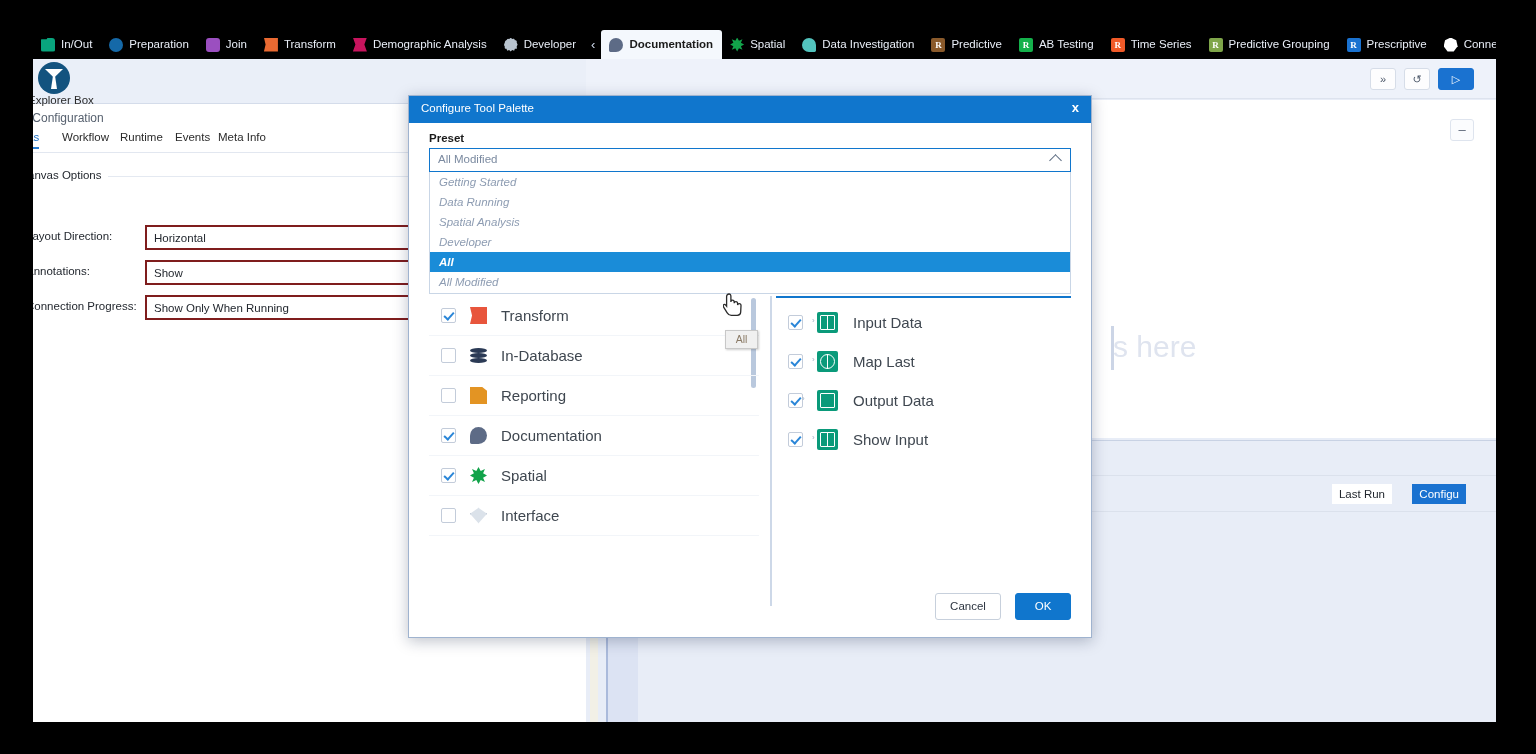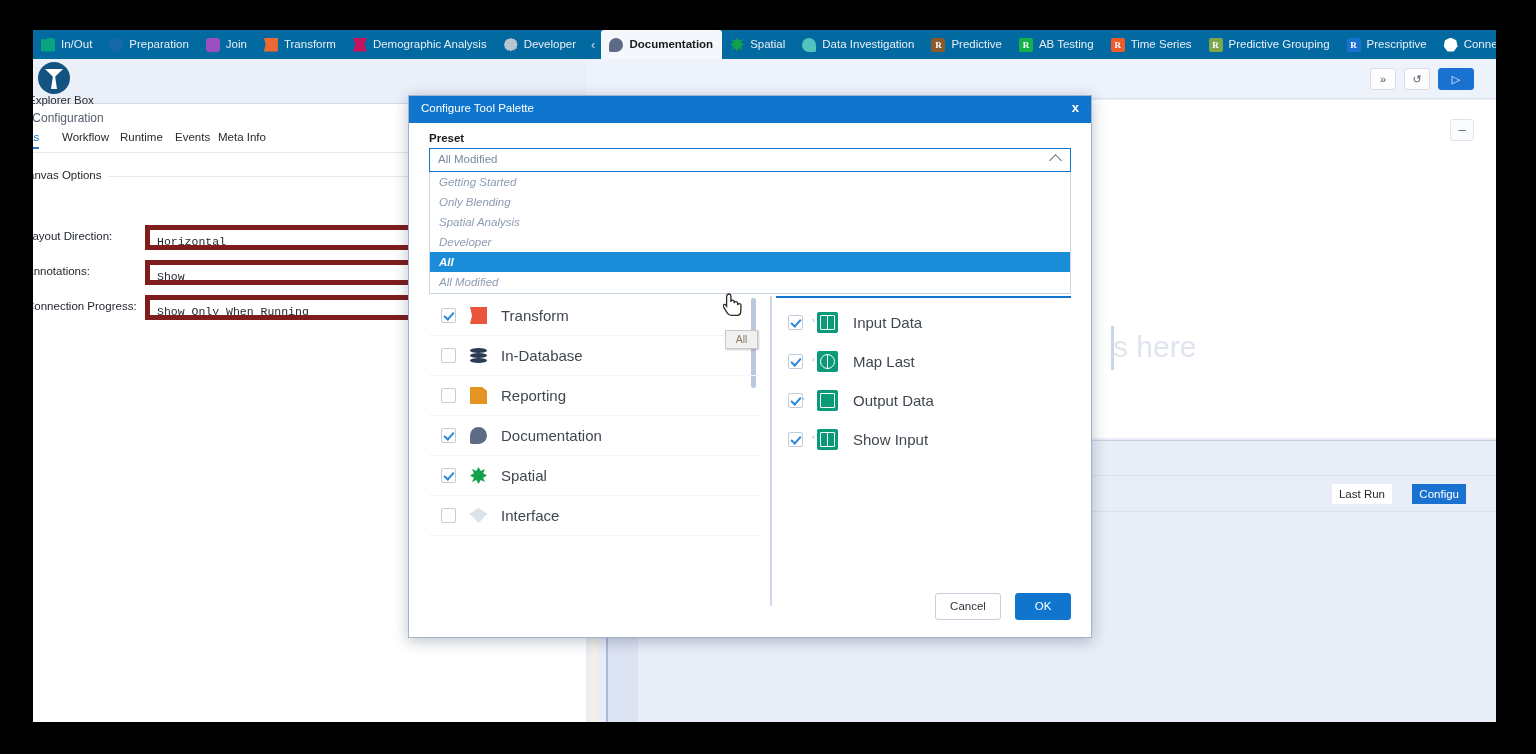--- a/index.html
+++ b/index.html
@@ -17,21 +17,21 @@
     left: 33px; top: 30px;
     width: 1463px; height: 692px;
     background: #e8edf7;
     overflow: hidden;
   }
 
   
   #category-ribbon {
     position: absolute; left: 0; top: 0;
     width: 1463px; height: 29px;
-    background: #0369a1;
+    background: #000000;
     white-space: nowrap;
     overflow: hidden;
     display: flex;
     align-items: center;
   }
   .cat-item {
     display: inline-flex;
     align-items: center;
     height: 29px;
     padding: 0 9px 0 8px;
@@ -159,28 +159,27 @@
     width: 553px; height: 28px;
   }
   .form-label {
     position: absolute; left: -7px; top: 5px;
     font-size: 11.5px; color: #23282f;
     white-space: nowrap;
   }
   .form-input {
     position: absolute; left: 112px; top: 0;
     width: 430px; height: 25px;
-    border: 5px solid #7f1d1d;
+    border: 2px solid #7f1d1d;
     background: #fff;
     font-size: 11.5px; color: #23282f;
     line-height: 23px;
     padding-left: 7px;
     white-space: nowrap;
     overflow: hidden;
-    font-family: Liberation Mono, monospace;
   }
 
   
   #workspace {
     position: absolute; left: 553px; top: 29px;
     width: 910px; height: 663px;
     background: #e8edf7;
   }
   #canvas-toolbar {
     position: absolute; left: 0; top: 0;
@@ -592,21 +591,21 @@
       <div id="dialog-close">x</div>
     </div>
 
     <div id="preset-label">Preset</div>
     <div id="preset-select">
       <div id="preset-value">All Modified</div>
       <div id="preset-chevron"></div>
     </div>
     <div id="preset-list">
         <div class="preset-opt">Getting Started</div>
-        <div class="preset-opt">Only Blending</div>
+        <div class="preset-opt">Data Running</div>
         <div class="preset-opt">Spatial Analysis</div>
         <div class="preset-opt">Developer</div>
         <div class="preset-opt selected">All</div>
         <div class="preset-opt">All Modified</div>
       </div>
 
     <div id="tool-cols">
       <div id="left-col">
         <div id="left-col-scroll"></div>
           <div class="cat-row">

